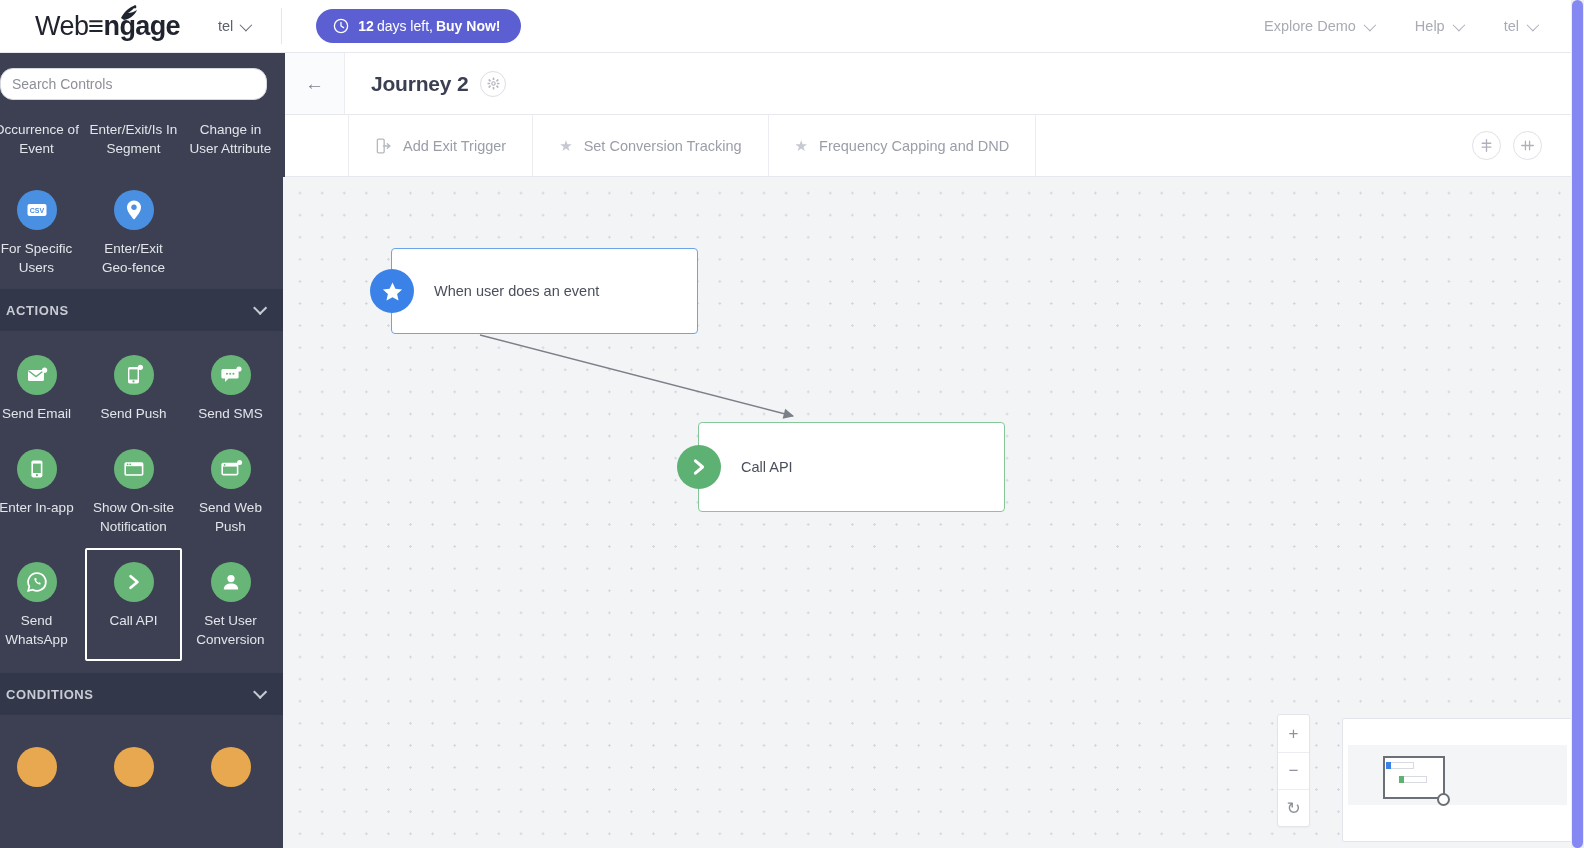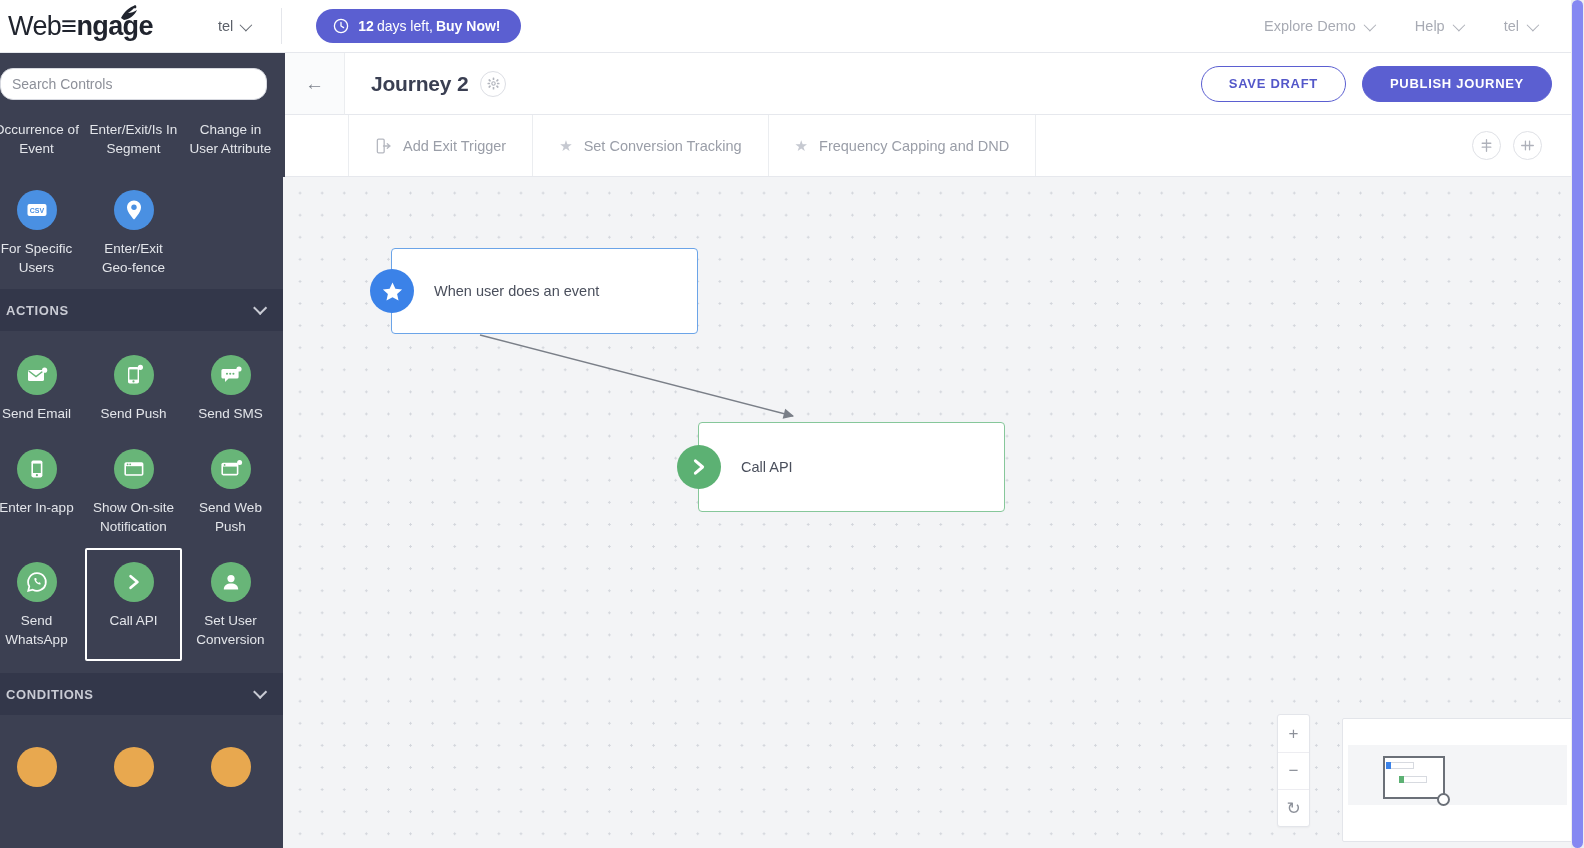--- a/index.html
+++ b/index.html
@@ -12,21 +12,21 @@
   #app { position: relative; width: 1584px; height: 848px; }
 
   
   .topbar {
     position: absolute; left: 0; top: 0; width: 1584px; height: 53px;
     background: #ffffff; border-bottom: 1px solid #e6e8ed;
     display: flex; align-items: center;
   }
   .logo-wrap {
     width: 180px; padding-left: 8px; display: flex; align-items: center;
-    position: relative; height: 53px;
+    position: relative; height: 53px; justify-content: flex-end;
   }
   .logo-text {
     font-size: 27px; font-weight: 700; color: #20242e; letter-spacing: -0.6px;
     font-family: "Liberation Sans", sans-serif; white-space: nowrap;
   }
   .logo-text .thin { font-weight: 400; }
   .logo-bird {
     position: absolute; left: 118px; top: 4px; width: 22px; height: 18px;
   }
   .acct-sel {
@@ -476,24 +476,20 @@
           <rect x="7" y="12.2" width="2" height="3.2" rx=".7"></rect>
           <rect x=".6" y="7" width="3.2" height="2" rx=".7"></rect>
           <rect x="12.2" y="7" width="3.2" height="2" rx=".7"></rect>
           <rect x="2.2" y="2.6" width="2" height="3.2" rx=".7" transform="rotate(-45 3.2 4.2)"></rect>
           <rect x="11.8" y="10.2" width="2" height="3.2" rx=".7" transform="rotate(-45 12.8 11.8)"></rect>
           <rect x="11.8" y="2.6" width="2" height="3.2" rx=".7" transform="rotate(45 12.8 4.2)"></rect>
           <rect x="2.2" y="10.2" width="2" height="3.2" rx=".7" transform="rotate(45 3.2 11.8)"></rect>
         </g>
       </svg>
     </div>
-    <div class="btn-row">
-      <div class="btn btn-outline">SAVE DRAFT</div>
-      <div class="btn btn-solid">PUBLISH JOURNEY</div>
-    </div>
   </div>
 
   <div class="toolbar">
     <div class="tb-spacer"></div>
 
     <div class="tb-item">
       <svg width="17" height="18" viewBox="0 0 18 18">
         <rect x="2.5" y="1.8" width="7.2" height="14.4" rx="1.2" fill="none" stroke="#b5b8c0" stroke-width="1.4"></rect>
         <path d="M9 9 H15.6 M13 6.6 L15.8 9 L13 11.4" fill="none" stroke="#b5b8c0" stroke-width="1.4" stroke-linecap="round"></path>
       </svg>

